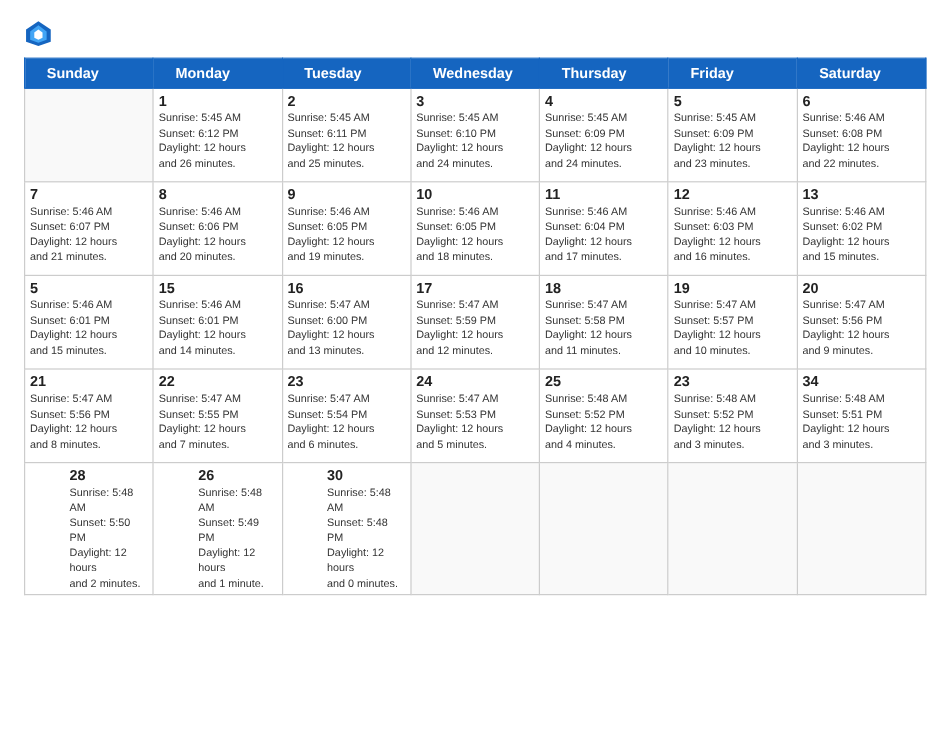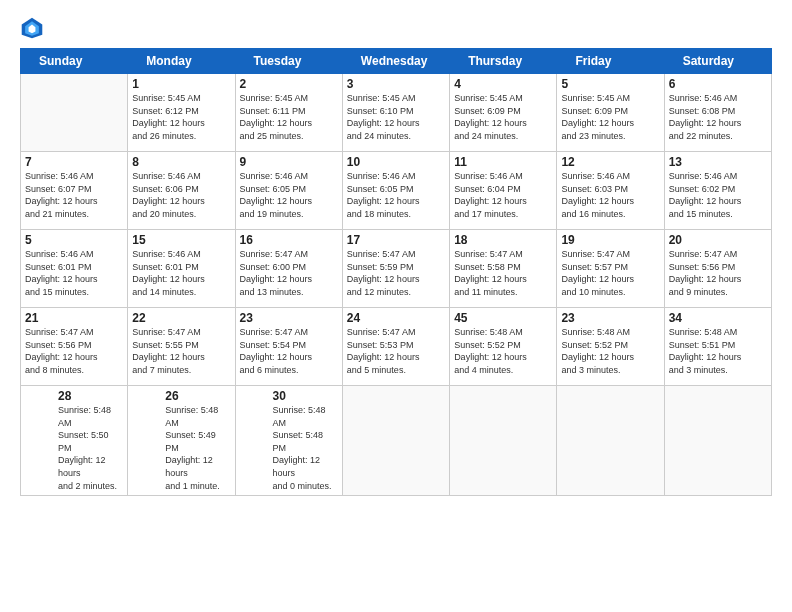--- a/index.html
+++ b/index.html
@@ -310,21 +310,21 @@
 and 6 minutes.</div>
           </td>
           <td>
             <span class="day-number">24</span>
             <div class="day-info" style="white-space: pre-line;">Sunrise: 5:47 AM
 Sunset: 5:53 PM
 Daylight: 12 hours
 and 5 minutes.</div>
           </td>
           <td>
-            <span class="day-number">45</span>
+            <span class="day-number">25</span>
             <div class="day-info" style="white-space: pre-line;">Sunrise: 5:48 AM
 Sunset: 5:52 PM
 Daylight: 12 hours
 and 4 minutes.</div>
           </td>
           <td>
             <span class="day-number">23</span>
             <div class="day-info" style="white-space: pre-line;">Sunrise: 5:48 AM
 Sunset: 5:52 PM
 Daylight: 12 hours

